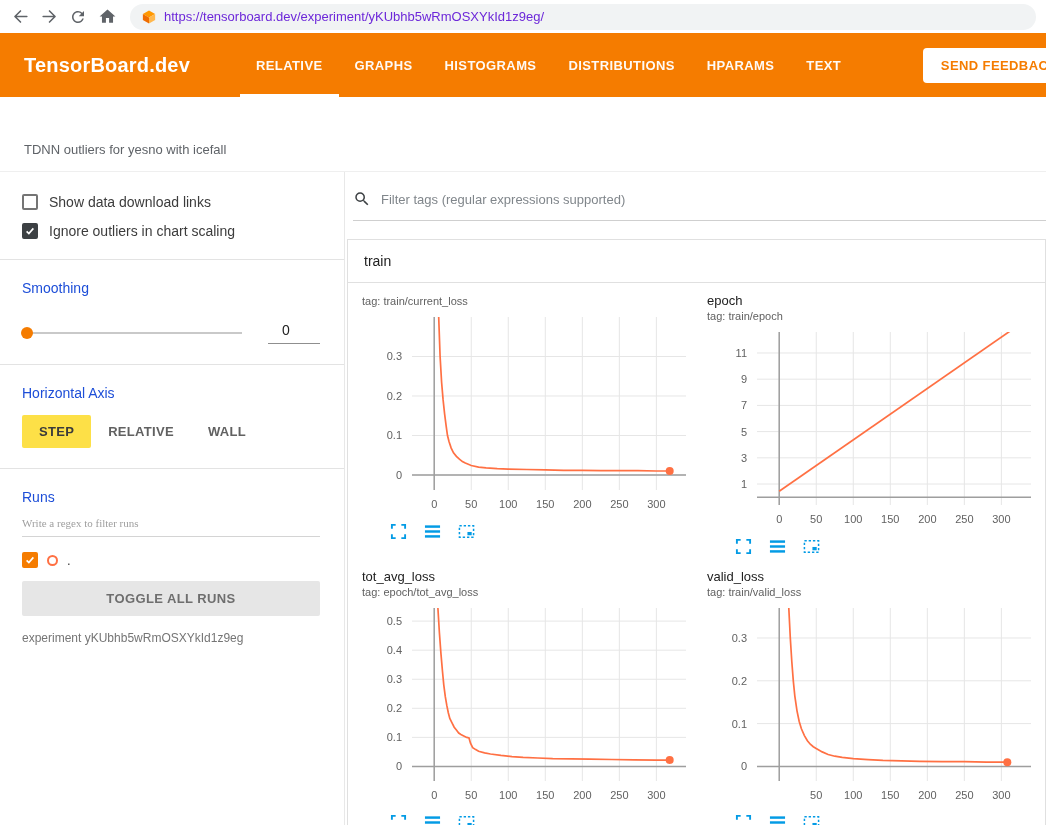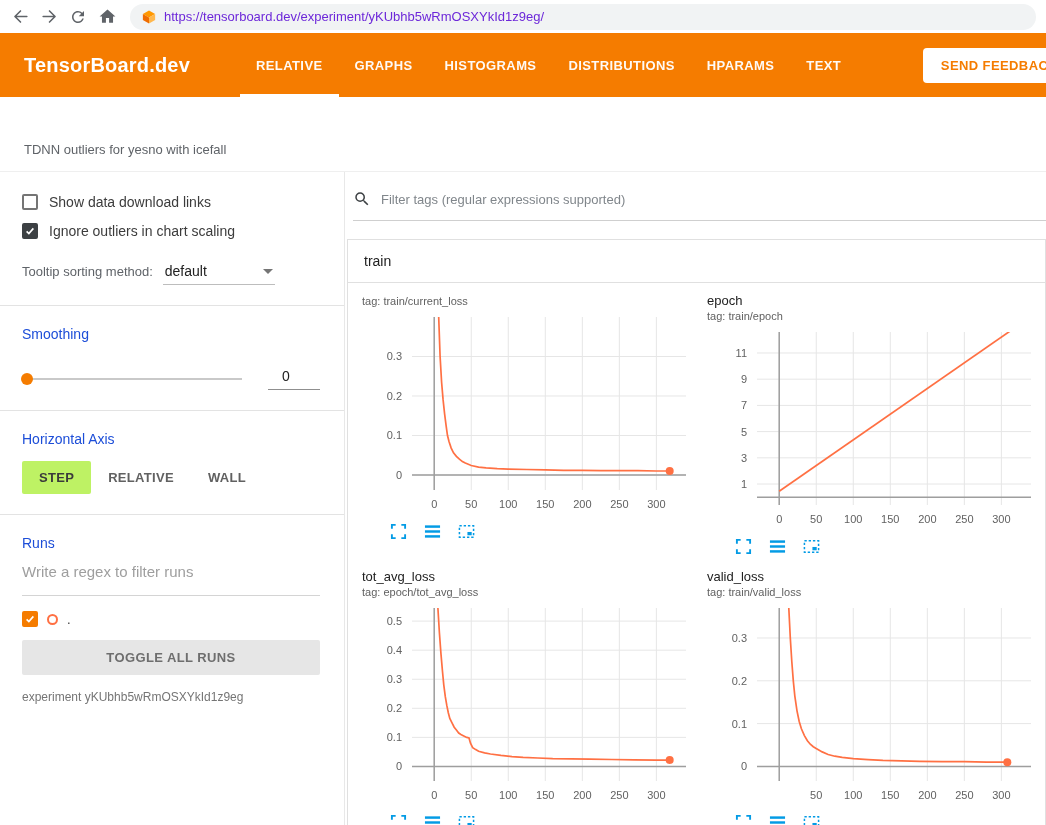--- a/index.html
+++ b/index.html
@@ -46,23 +46,23 @@
                border-right:5px solid transparent; border-top:5px solid #757575; }
   .hr { border-top:1px solid #e3e3e3; margin:20px -24px 0 -22px; }
   .sec-label { margin-top:20px; font-size:14px; color:#1d4ed8; }
   .slider-row { display:flex; align-items:center; margin-top:26px; }
   .track { flex:1; height:2px; background:#c9c9c9; position:relative; margin-right:26px; }
   .thumb { position:absolute; left:-1px; top:-5px; width:12px; height:12px; border-radius:50%; background:#f57c00; }
   .sval { width:52px; flex:none; font-size:14px; color:#212121; border-bottom:1px solid #8f8f8f; padding:0 0 5px 14px; }
   .axisbtns { display:flex; margin-top:14px; }
   .abtn { font-size:13px; font-weight:bold; letter-spacing:.3px; padding:9px 17px; color:#616161;
           background:transparent; border:none; border-radius:2px; font-family:inherit; }
-  .abtn.sel { background:#bef264; color:#3b3b3b; }
-  .runs-input { width:100%; border:none; outline:none; border-bottom:1px solid #d4d4d4; font-size:15px;
-                padding:6px 0 15px; margin-top:6px; font-family:Liberation Sans, sans-serif; color:#212121; background:transparent; }
+  .abtn.sel { background:#fde047; color:#3b3b3b; }
+  .runs-input { width:100%; border:none; outline:none; border-bottom:1px solid #d4d4d4; font-size:11px;
+                padding:6px 0 7px; margin-top:6px; font-family:Liberation Serif, serif; color:#212121; background:transparent; }
   .runs-input::placeholder { color:#9e9e9e; }
   .runrow { display:flex; align-items:center; gap:9px; margin-top:15px; }
   .ring { width:11px; height:11px; border:2px solid #ff7043; border-radius:50%; flex:none; }
   .runname { font-size:13px; color:#3c3c3c; }
   .togglebtn { display:block; width:100%; margin-top:13px; background:#e6e6e6; border:none; border-radius:2px;
                padding:10px 0; font-size:13px; font-weight:bold; letter-spacing:.4px; color:#6e6e6e; font-family:inherit; }
   .expcap { margin-top:15px; font-size:12px; color:#757575; }
 
   
   .filter-row { margin-left:8px; display:flex; align-items:center; gap:10px; padding:6px 0 12px; border-bottom:1px solid #cfcfcf; }
@@ -139,27 +139,20 @@
 
     <div class="ckrow">
       <span class="ckbox dark">
         <svg width="12" height="12" viewBox="0 0 16 16">
             <polyline points="3.5,8.5 6.5,11.5 12.5,4.5" fill="none" stroke="#fff" stroke-width="2.2"></polyline>
           </svg>
       </span>
       <span>Ignore outliers in chart scaling</span>
     </div>
 
-    <div class="tooltip-row">
-      <span>Tooltip sorting method:</span>
-      <span class="dd">
-        <span>default</span>
-        <span class="caret"></span>
-      </span>
-    </div>
 
     <div class="hr"></div>
 
     <div class="sec-label">Smoothing</div>
     <div class="slider-row">
       <div class="track">
         <div class="thumb"></div>
       </div>
       <div class="sval">0</div>
     </div>

